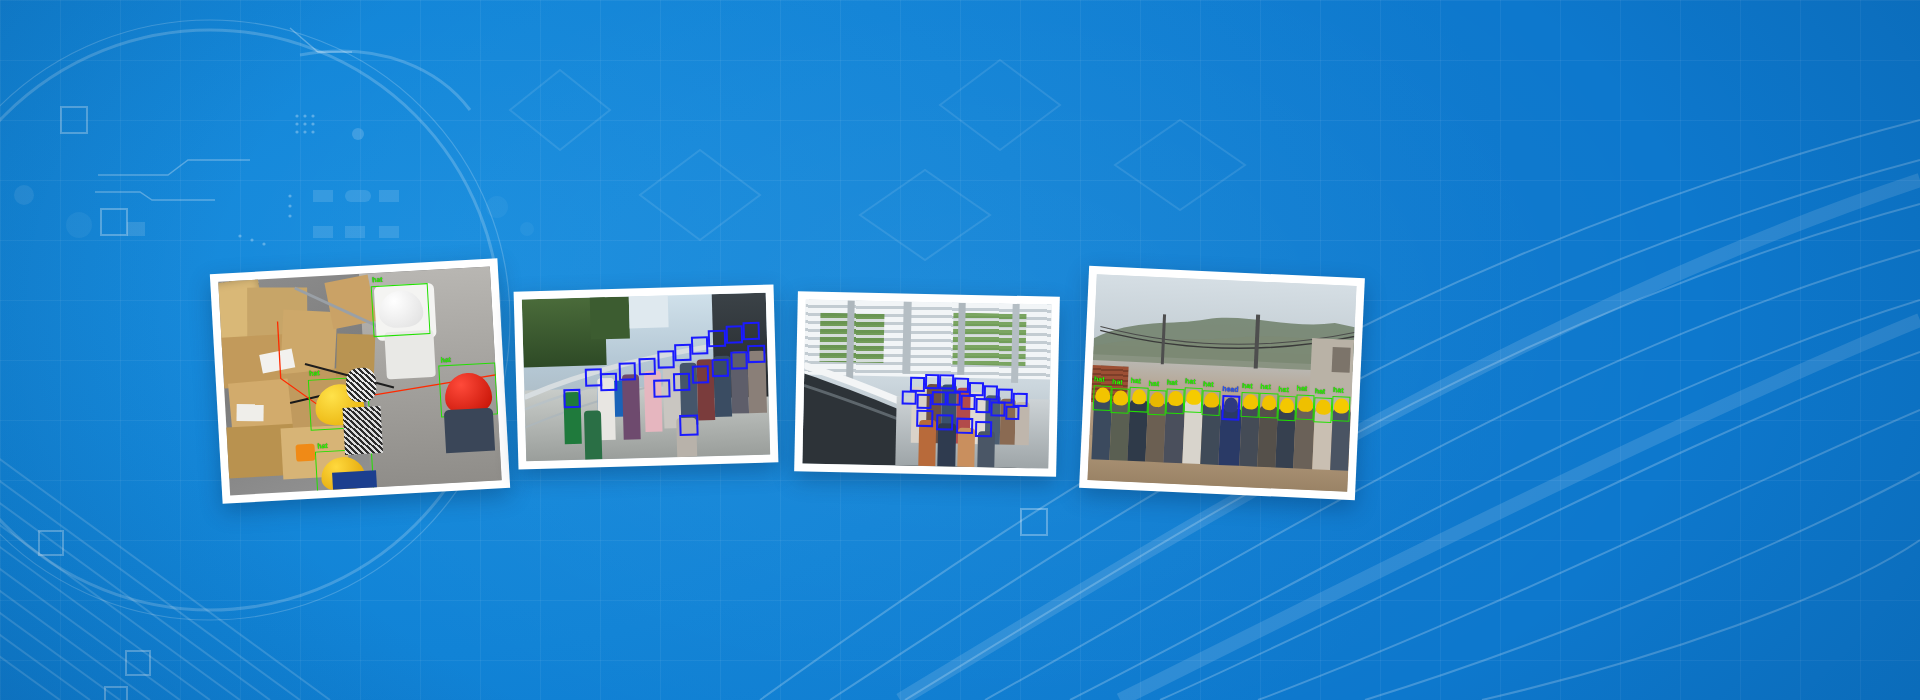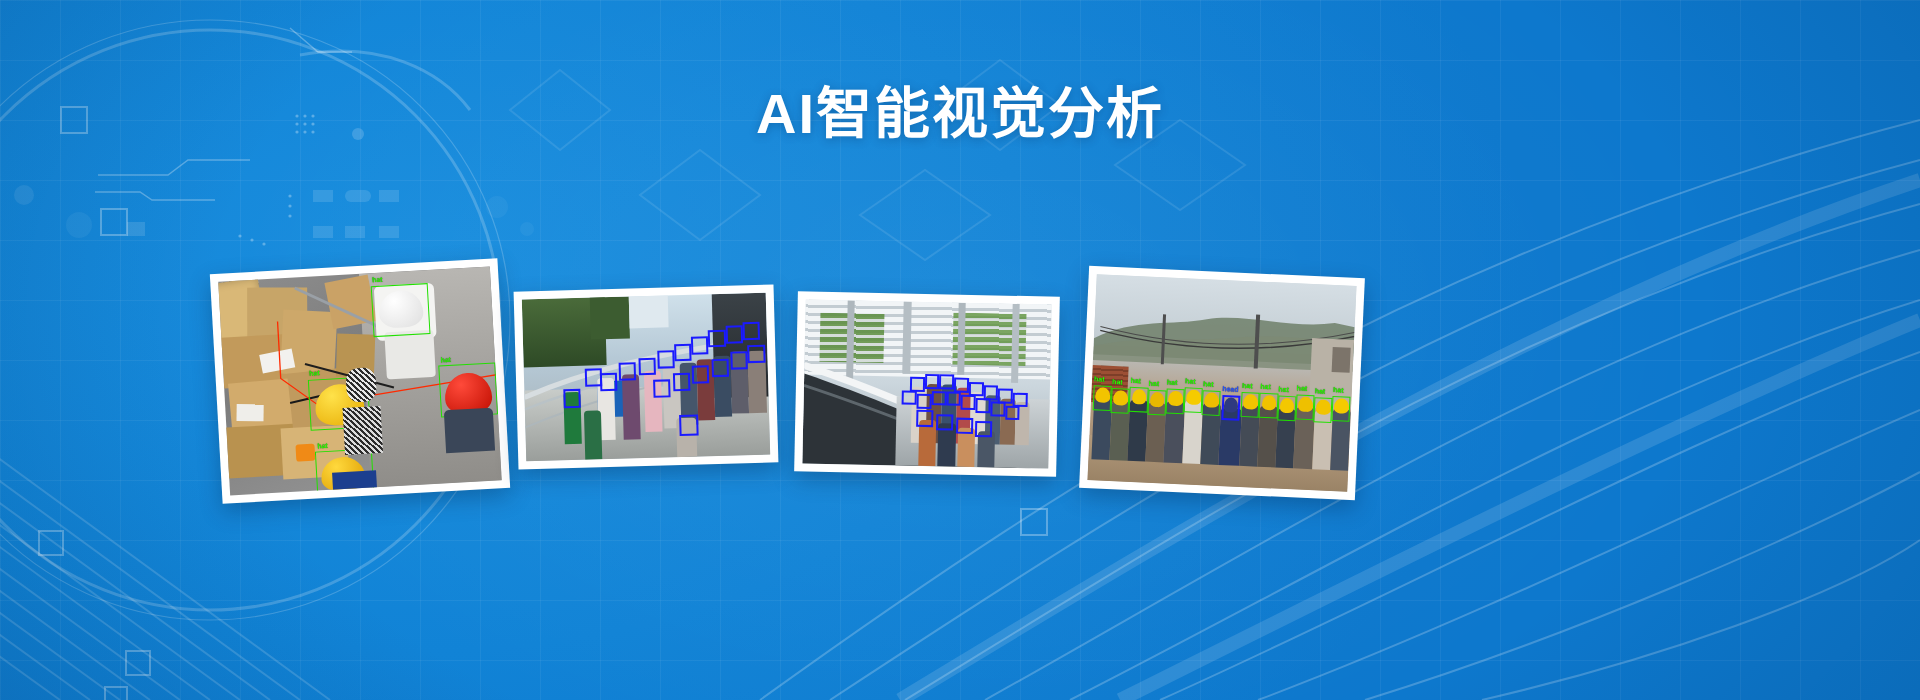--- a/index.html
+++ b/index.html
@@ -156,21 +156,20 @@
   <div class="sqfill" style="left:379px; top:226px; width:20px;height:12px;"></div>
   <div class="dot" style="left:352px; top:128px; width:12px;height:12px;"></div>
   <div class="dot" style="left:14px;  top:185px; width:20px;height:20px;opacity:.5;"></div>
   <div class="dot" style="left:66px;  top:212px; width:26px;height:26px;opacity:.35;"></div>
   <div class="dot" style="left:486px; top:196px; width:22px;height:22px;opacity:.28;"></div>
   <div class="dot" style="left:520px; top:222px; width:14px;height:14px;opacity:.28;"></div>
 
   <div class="layer vignette"></div>
 
   <div id="headline">
-    <h1 id="title">AI智能视觉分析</h1>
   </div>
 
   <div id="gallery">
 
     <div class="card" style="left:216px;top:8px;width:288px;height:230px;transform:rotate(-3.2deg);">
       <div class="shot" style="background:linear-gradient(160deg,#8d8d8d 0%,#7d7d7d 40%,#9a9a9a 100%);">
 
         <div style="position:absolute;left:52%;top:0;width:48%;height:100%;background:linear-gradient(180deg,#b8b6b2,#8f8d89);"></div>
 
         <div style="position:absolute;left:-4%;top:0%;width:20%;height:30%;background:#d9b877;transform:rotate(-6deg);box-shadow:inset 0 0 8px rgba(0,0,0,.25);"></div>

